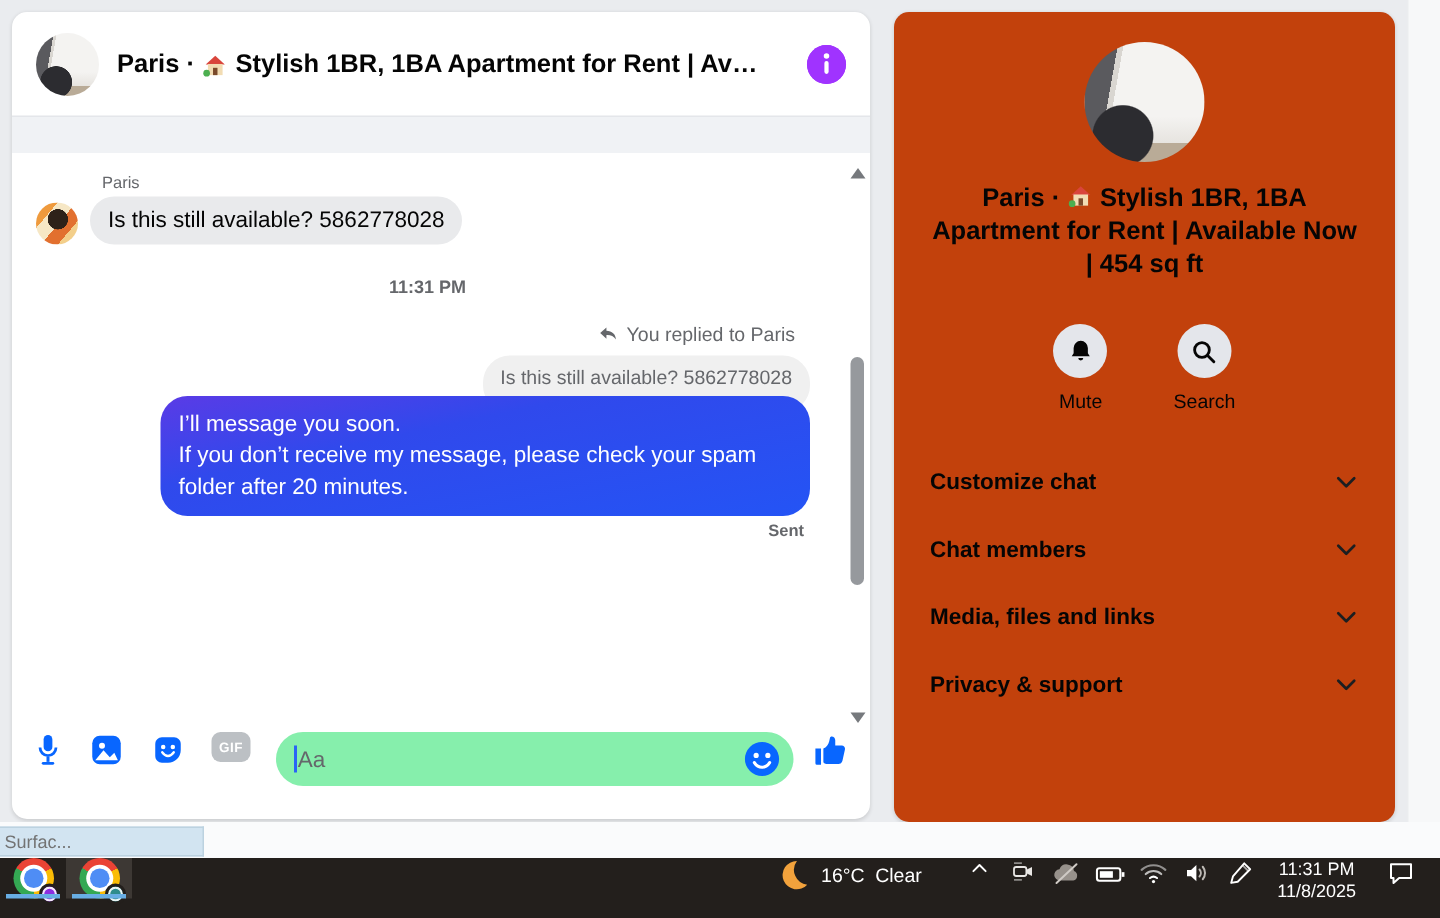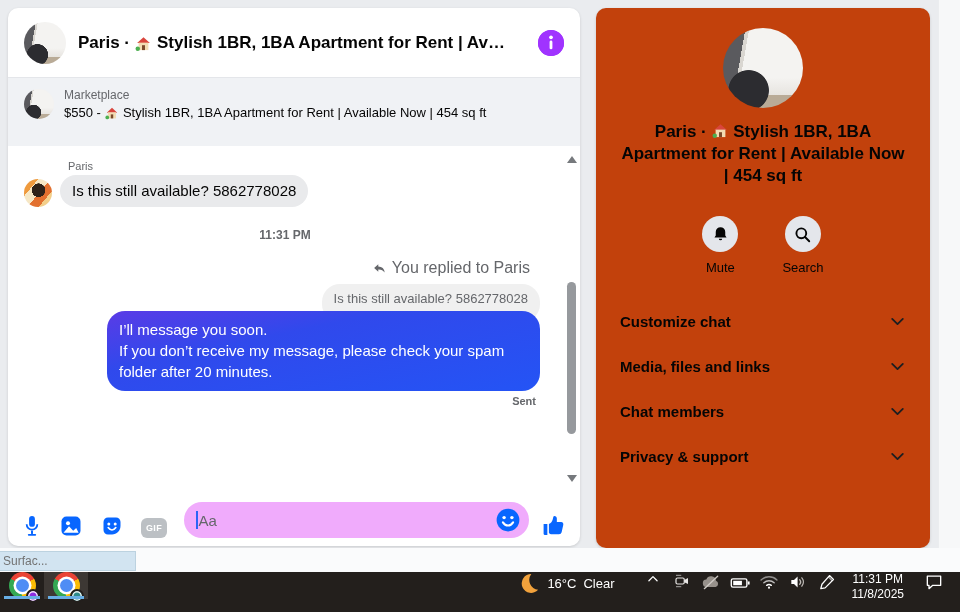--- a/index.html
+++ b/index.html
@@ -45,38 +45,38 @@
   .mp-buttons{ display:flex; gap:12px; }
   .mp-buttons button{ flex:1; height:36px; border:none; border-radius:8px; background:#d5d8dd; font-family:inherit;
     font-size:15px; font-weight:600; color:#050505; cursor:pointer; }
 
   .chat-area{ flex:1; position:relative; padding:14px 34px 0 16px; }
   .sender-name{ margin-left:44px; font-size:11px; color:#65676b; margin-bottom:3px; }
   .incoming-row{ display:flex; align-items:flex-end; gap:8px; }
   .incoming-row .avatar{ width:28px; height:28px; flex:none; }
   .bubble-in{ background:#e9eaec; color:#050505; font-size:15px; padding:7px 12px 8px; border-radius:18px; }
   .time-row{ text-align:center; color:#65676b; font-size:12px; font-weight:600; margin:21px 0 17px; }
-  .reply-context{ display:flex; justify-content:flex-end; align-items:center; gap:6px; color:#65676b; font-size:16px; margin-right:16px; }
+  .reply-context{ display:flex; justify-content:flex-end; align-items:center; gap:6px; color:#65676b; font-size:13px; margin-right:16px; }
   .quoted-bubble{ width:max-content; margin:7px 6px 0 auto; background:#f0f0f0; color:#65676b; font-size:13px;
     padding:7px 12px 16px; border-radius:18px; }
   .bubble-out{ margin:-11px 6px 0 83px; background:linear-gradient(168deg,#5a3be6 0%,#3049ec 35%,#2454f5 100%);
     color:#fff; font-size:15px; line-height:21px; padding:8px 12px 9px; border-radius:18px; position:relative; }
   .sent-status{ text-align:right; color:#65676b; font-size:11px; margin:4px 10px 0 0;font-weight:bold; }
 
   .chat-scrollbar{ position:absolute; right:1px; top:4px; bottom:4px; width:14px; }
   .scroll-arrow{ position:absolute; left:2px; width:0; height:0; border-left:5px solid transparent; border-right:5px solid transparent; }
   .scroll-arrow.up{ top:6px; border-bottom:7px solid #76797d; }
   .scroll-arrow.down{ bottom:2px; border-top:7px solid #76797d; }
   .scroll-thumb{ position:absolute; left:2px; top:132px; width:9px; height:152px; background:#96999d; border-radius:6px; }
 
-  .composer{ height:58px; display:flex; align-items:flex-end; padding:0 14px 8px 14px; }
+  .composer{ height:58px; display:flex; align-items:flex-start; padding:0 14px 8px 14px; }
   .composer .tool{ border:none; background:none; padding:0; margin-right:17px; cursor:pointer; }
   .gif-badge{ width:26px; height:20px; border-radius:6px; background:#bcc0c4; color:#fff; font-size:9px; font-weight:700;
     display:flex; align-items:center; justify-content:center; letter-spacing:.3px; }
-  .msg-input{ flex:1; height:36px; background:#f0abfc; border-radius:18px; display:flex; align-items:center;
+  .msg-input{ flex:1; height:36px; background:#86efac; border-radius:18px; display:flex; align-items:center;
     padding:0 8px 0 12px; margin-right:12px; cursor:text; }
   .caret{ width:1.5px; height:18px; background:#2a64f6; margin-right:1px; }
   .placeholder{ flex:1; color:#65676b; font-size:15px; }
   .emoji-btn{ border:none; background:none; padding:0; cursor:pointer; }
   .like-btn{ border:none; background:none; padding:0; cursor:pointer; }
 
   
   .right-card{
     position:absolute; left:596px; top:8px; width:334px; height:540px;
     background:#c2410c; border-radius:10px; box-shadow:0 1px 3px rgba(0,0,0,.14); text-align:center;
@@ -144,38 +144,20 @@
           <svg width="26" height="26" viewBox="0 0 24 24">
               <circle cx="12" cy="12" r="12" fill="#a033ff"></circle>
               <circle cx="12" cy="6.8" r="1.7" fill="#fff"></circle>
               <rect x="10.7" y="9.8" width="2.6" height="8" rx="1.3" fill="#fff"></rect>
             </svg>
         </span>
       </button>
     </div>
 
     <div class="mp-band">
-      <div class="mp-row">
-        <div class="mp-thumb kitchen-avatar"></div>
-        <div>
-          <div class="mp-label">Marketplace</div>
-          <div class="mp-listing">
-            <span>$550 -</span>
-            <span>
-              <svg width="14" height="14" viewBox="0 0 16 16">
-                  <path d="M2 7.6 8 2l6 5.6z" fill="#d9453c"></path>
-                  <rect x="3.4" y="7.2" width="9.2" height="7" fill="#f2dcb3"></rect>
-                  <rect x="6.6" y="9.6" width="2.8" height="4.6" fill="#7a4a2b"></rect>
-                  <circle cx="2.6" cy="13" r="2.1" fill="#4caf50"></circle>
-                </svg>
-            </span>
-            <span>Stylish 1BR, 1BA Apartment for Rent | Available Now | 454 sq ft</span>
-          </div>
-        </div>
-      </div>
     </div>
 
     <div class="chat-area">
       <div class="sender-name">Paris</div>
       <div class="incoming-row">
         <div class="avatar paris-avatar"></div>
         <div class="bubble-in">Is this still available? 5862778028</div>
       </div>
       <div class="time-row">11:31 PM</div>
       <div class="reply-context">
@@ -300,29 +282,29 @@
     <div class="rp-menu">
       <button class="rp-menu-item">
         <span>Customize chat</span>
         <span>
             <svg width="17" height="17" viewBox="0 0 16 16" fill="none" stroke="#1c1e21" stroke-width="1.7">
               <path d="m3 5.5 5 5 5-5" stroke-linecap="round" stroke-linejoin="round"></path>
             </svg>
           </span>
       </button>
       <button class="rp-menu-item">
-        <span>Media, files and links</span>
+        <span>Chat members</span>
         <span>
             <svg width="17" height="17" viewBox="0 0 16 16" fill="none" stroke="#1c1e21" stroke-width="1.7">
               <path d="m3 5.5 5 5 5-5" stroke-linecap="round" stroke-linejoin="round"></path>
             </svg>
           </span>
       </button>
       <button class="rp-menu-item">
-        <span>Chat members</span>
+        <span>Media, files and links</span>
         <span>
             <svg width="17" height="17" viewBox="0 0 16 16" fill="none" stroke="#1c1e21" stroke-width="1.7">
               <path d="m3 5.5 5 5 5-5" stroke-linecap="round" stroke-linejoin="round"></path>
             </svg>
           </span>
       </button>
       <button class="rp-menu-item">
         <span>Privacy &amp; support</span>
         <span>
             <svg width="17" height="17" viewBox="0 0 16 16" fill="none" stroke="#1c1e21" stroke-width="1.7">

